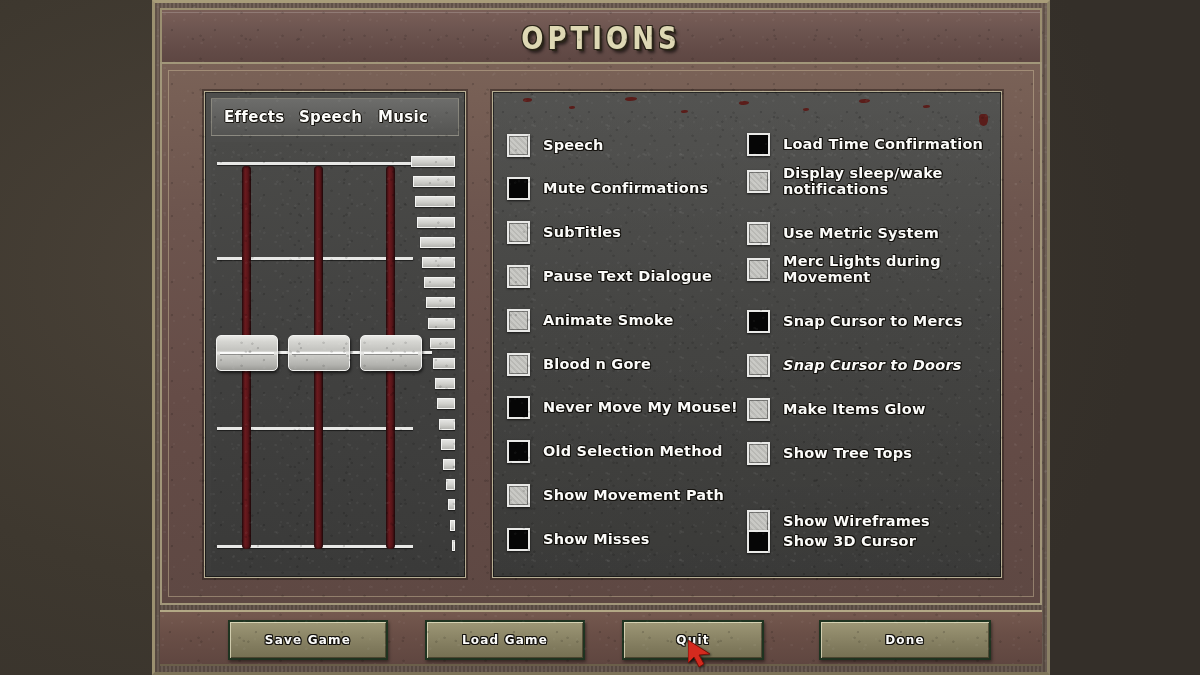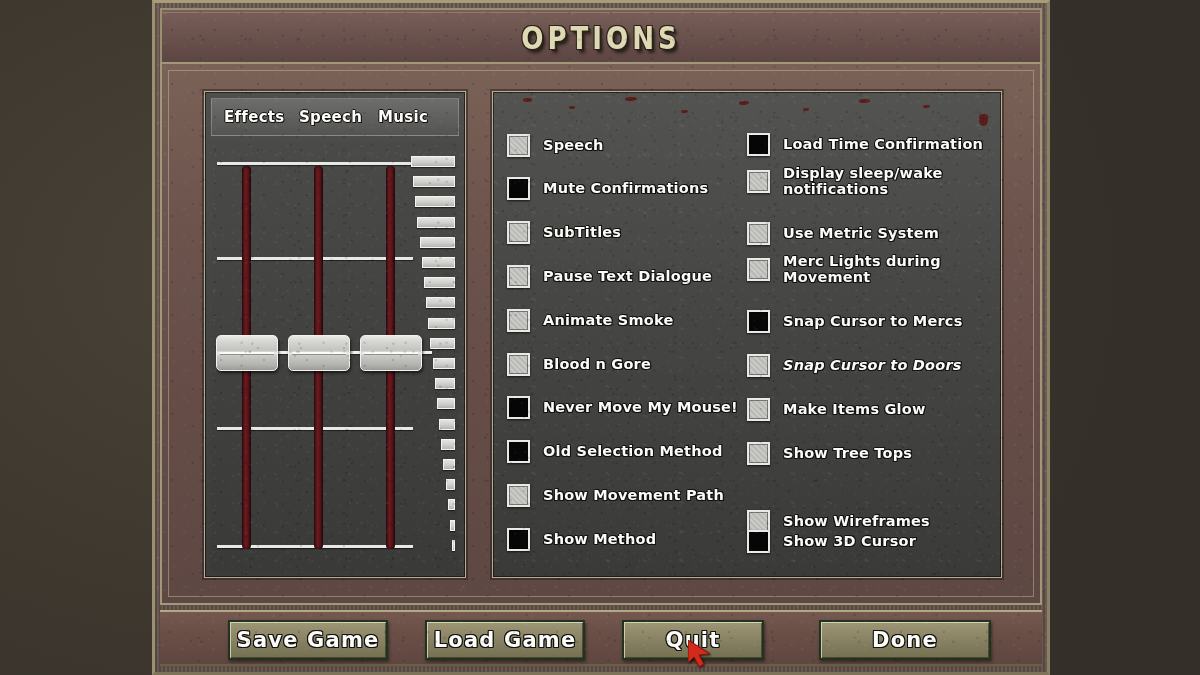--- a/index.html
+++ b/index.html
@@ -268,21 +268,21 @@
     border: 2px solid #1f3320;
     box-shadow:
       inset 1px 1px 0 rgba(232,228,198,.75),
       inset -1px -1px 0 rgba(40,34,20,.55),
       1px 2px 3px rgba(0,0,0,.45);
     display: flex; align-items: center; justify-content: center;
     cursor: pointer;
   }
   .game-button-label {
     color: #fcfcfa;
-    font-size: 21px;
+    font-size: 12px;
     font-weight: 700;
     letter-spacing: 1.2px;
     text-shadow:
       1px 1px 0 #14120e, -1px 0 0 #14120e, 0 -1px 0 #14120e,
       1px 0 0 #14120e, 0 1px 0 #14120e, -1px 1px 0 #14120e,
       1px -1px 0 #14120e, -1px -1px 0 #14120e;
   }
 
   
   #cursor {
@@ -402,21 +402,21 @@
           <div class="opt-row" style="top: 332px;">
             <div class="checkbox on"></div>
             <span class="opt-label">Old Selection Method</span>
           </div>
           <div class="opt-row" style="top: 376px;">
             <div class="checkbox off"></div>
             <span class="opt-label">Show Movement Path</span>
           </div>
           <div class="opt-row" style="top: 420px;">
             <div class="checkbox on"></div>
-            <span class="opt-label">Show Method</span>
+            <span class="opt-label">Show Misses</span>
           </div>
         </div>
       <div id="opt-col-right" class="opt-col">
           <div class="opt-row" style="top: 25px;">
             <div class="checkbox on"></div>
             <span class="opt-label">Load Time Confirmation</span>
           </div>
           <div class="opt-row" style="top: 62px;">
             <div class="checkbox off"></div>
             <span class="opt-label">Display sleep/wake

